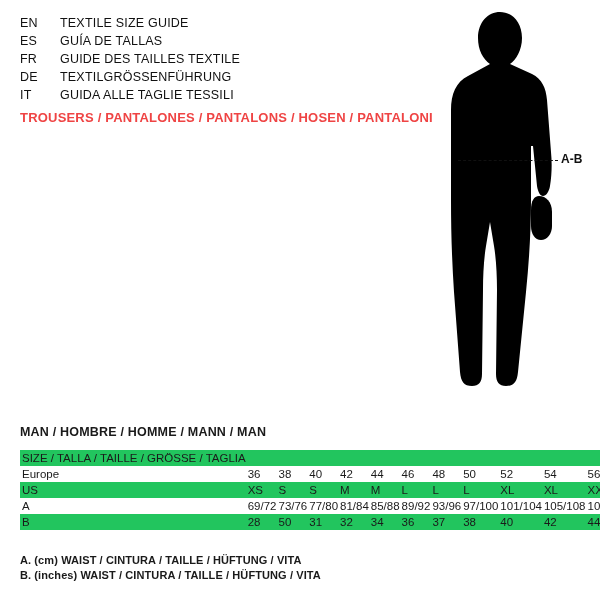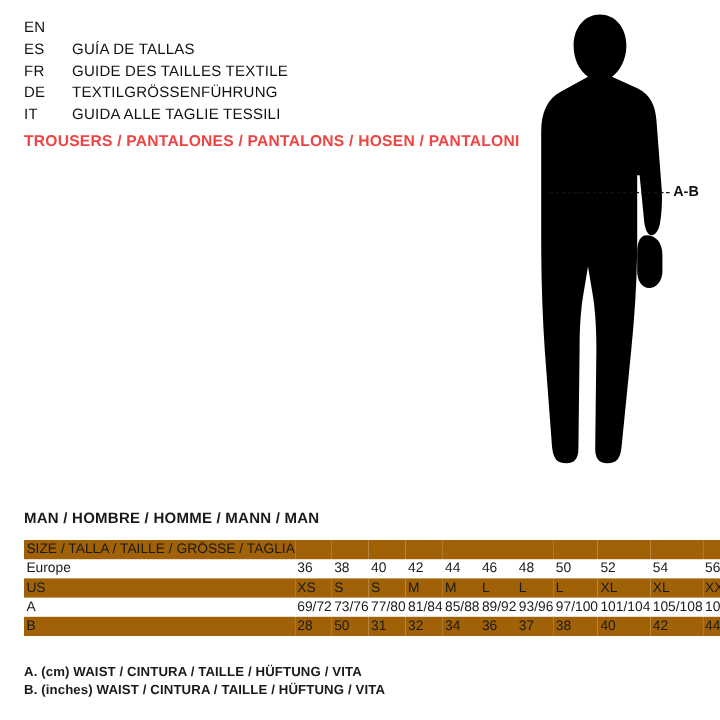--- a/index.html
+++ b/index.html
@@ -96,21 +96,21 @@
     width: 562px;
     border-collapse: collapse;
     font-size: 11.5px;
   }
   #size-table td {
     padding: 2px 0 2px 0;
     white-space: nowrap;
     text-align: left;
   }
   #size-table tr.shaded td {
-    background: #a16207;
+    background: #22c55e;
   }
   #size-table td.label-col {
     width: 90px;
     padding-left: 2px;
   }
   #size-table td.v {
     width: 52px;
     padding-left: 2px;
     margin-left: 31px;
   }
@@ -127,20 +127,21 @@
     font-weight: bold;
     letter-spacing: 0.1px;
   }
 </style>
 </head>
 <body>
 
 <div id="header">
   <div class="lang-row">
     <span class="lang-code">EN</span>
+    <span class="lang-text">TEXTILE SIZE GUIDE</span>
   </div>
   <div class="lang-row">
     <span class="lang-code">ES</span>
     <span class="lang-text">GUÍA DE TALLAS</span>
   </div>
   <div class="lang-row">
     <span class="lang-code">FR</span>
     <span class="lang-text">GUIDE DES TAILLES TEXTILE</span>
   </div>
   <div class="lang-row">

